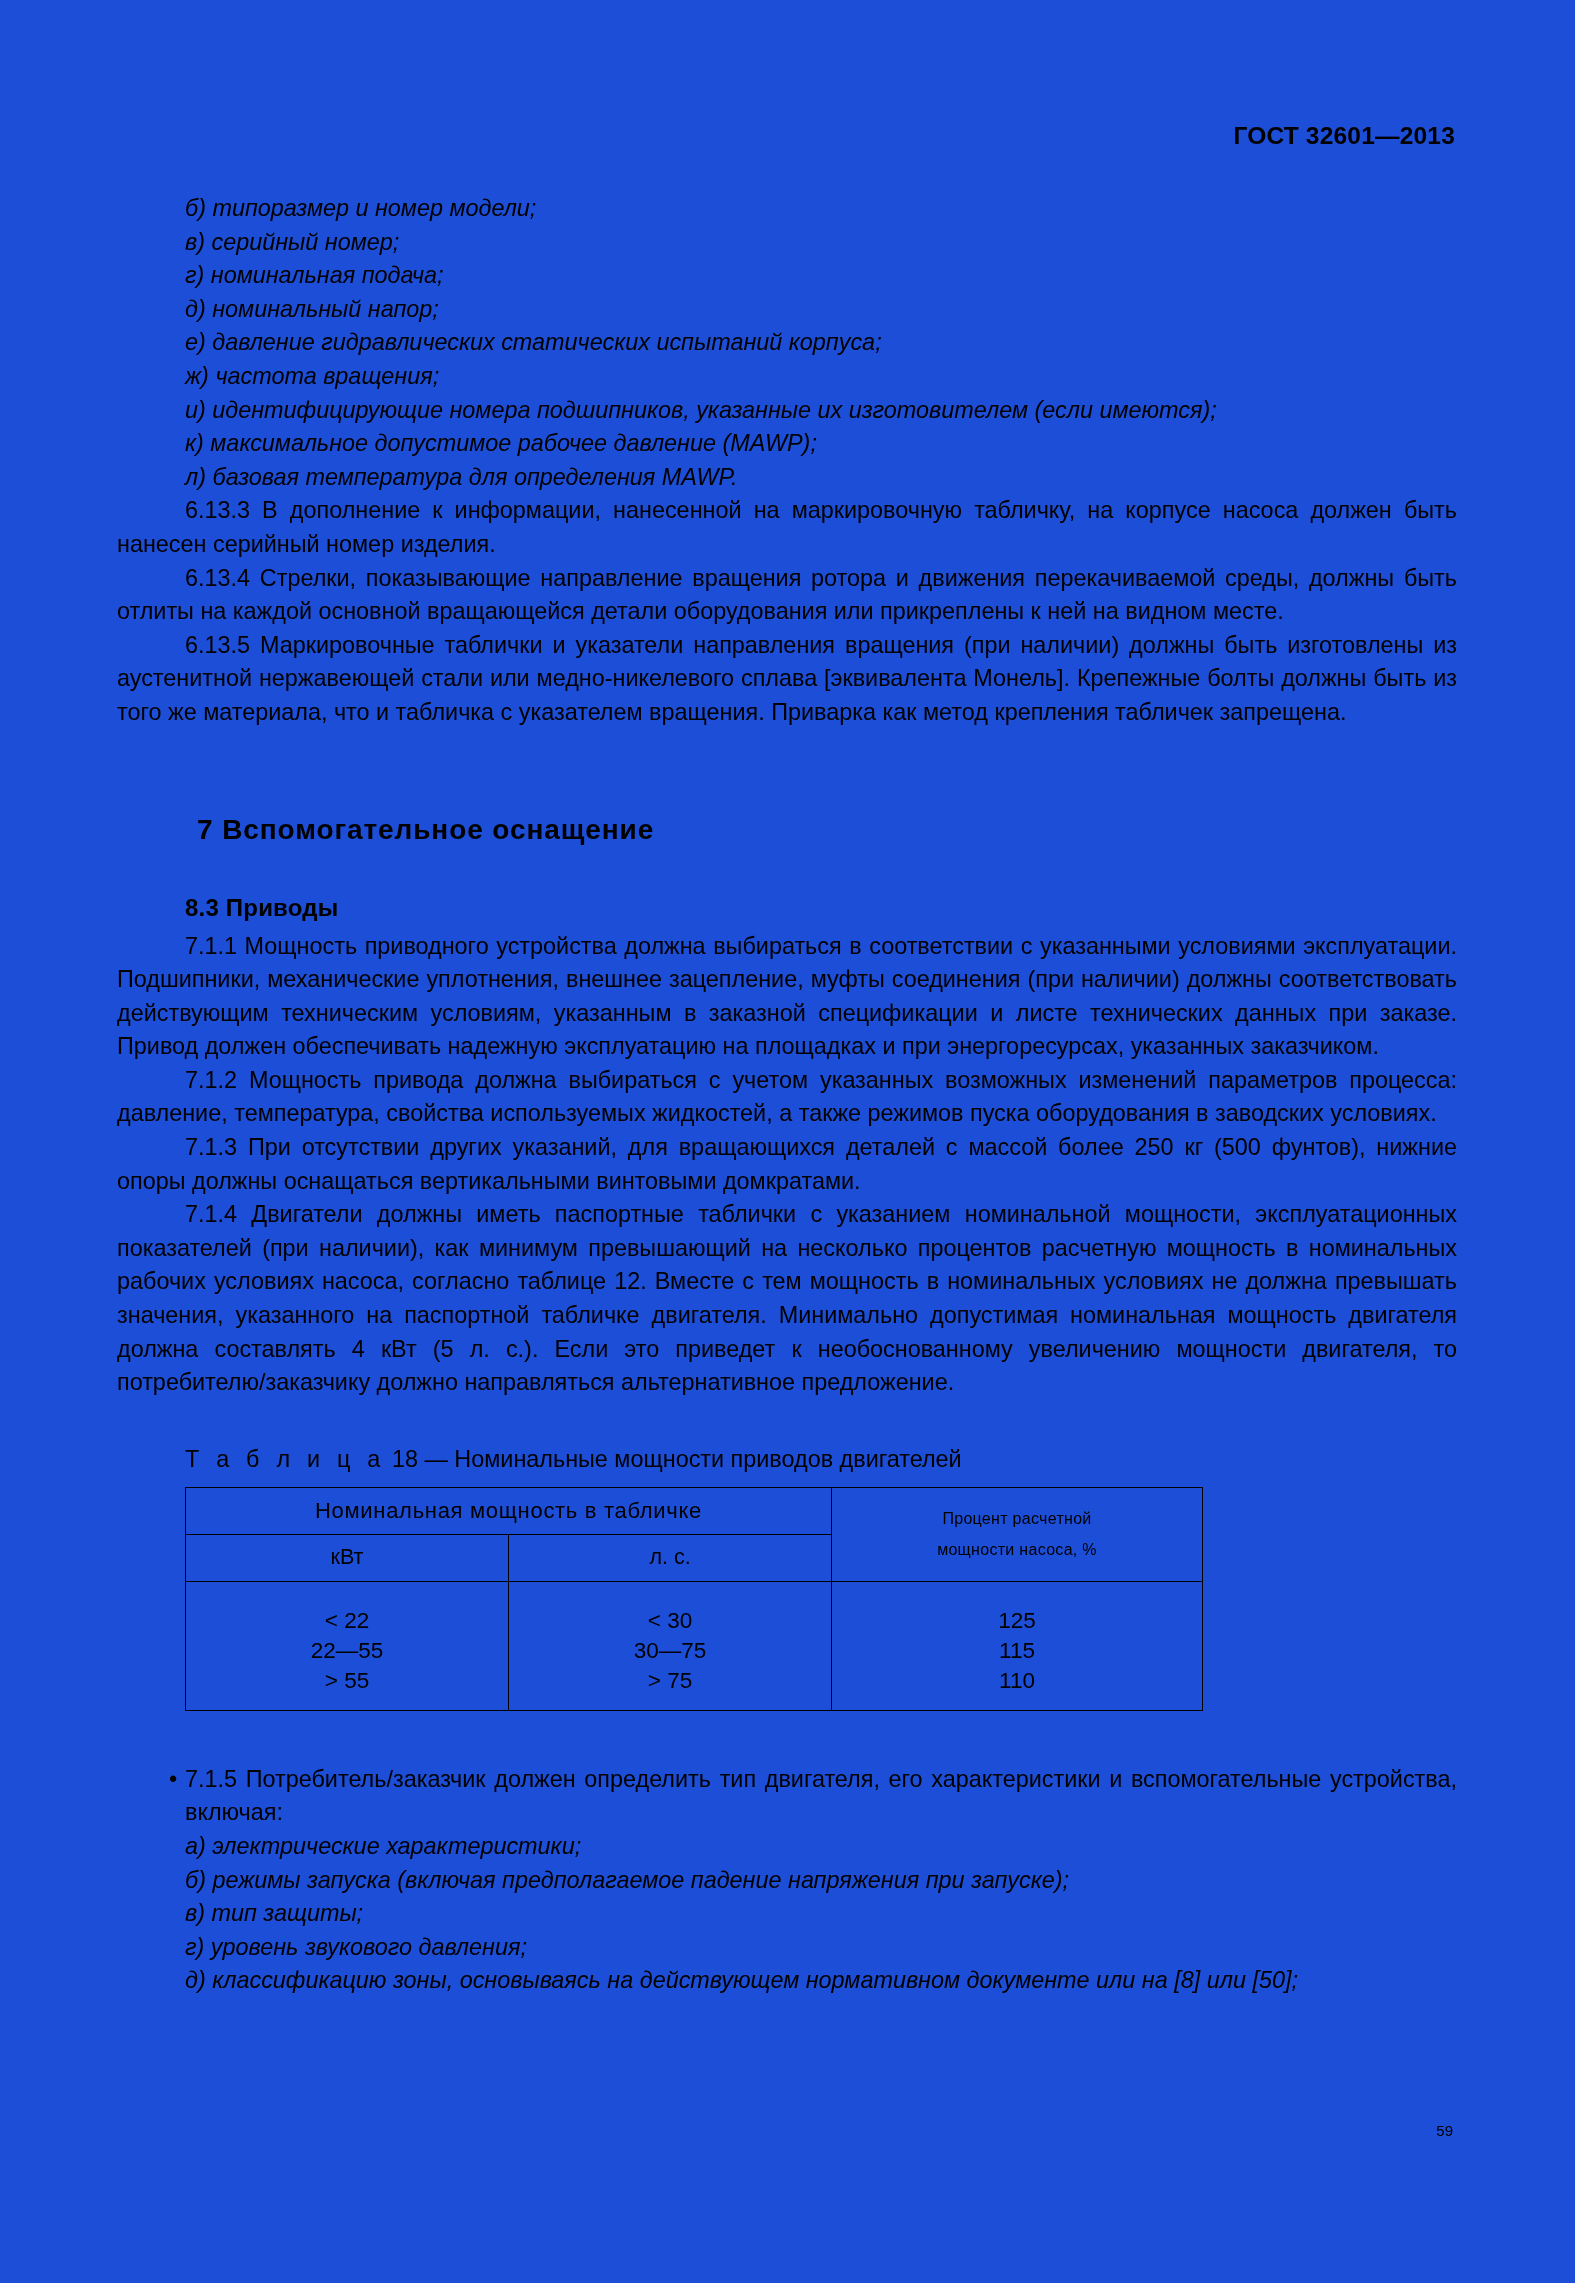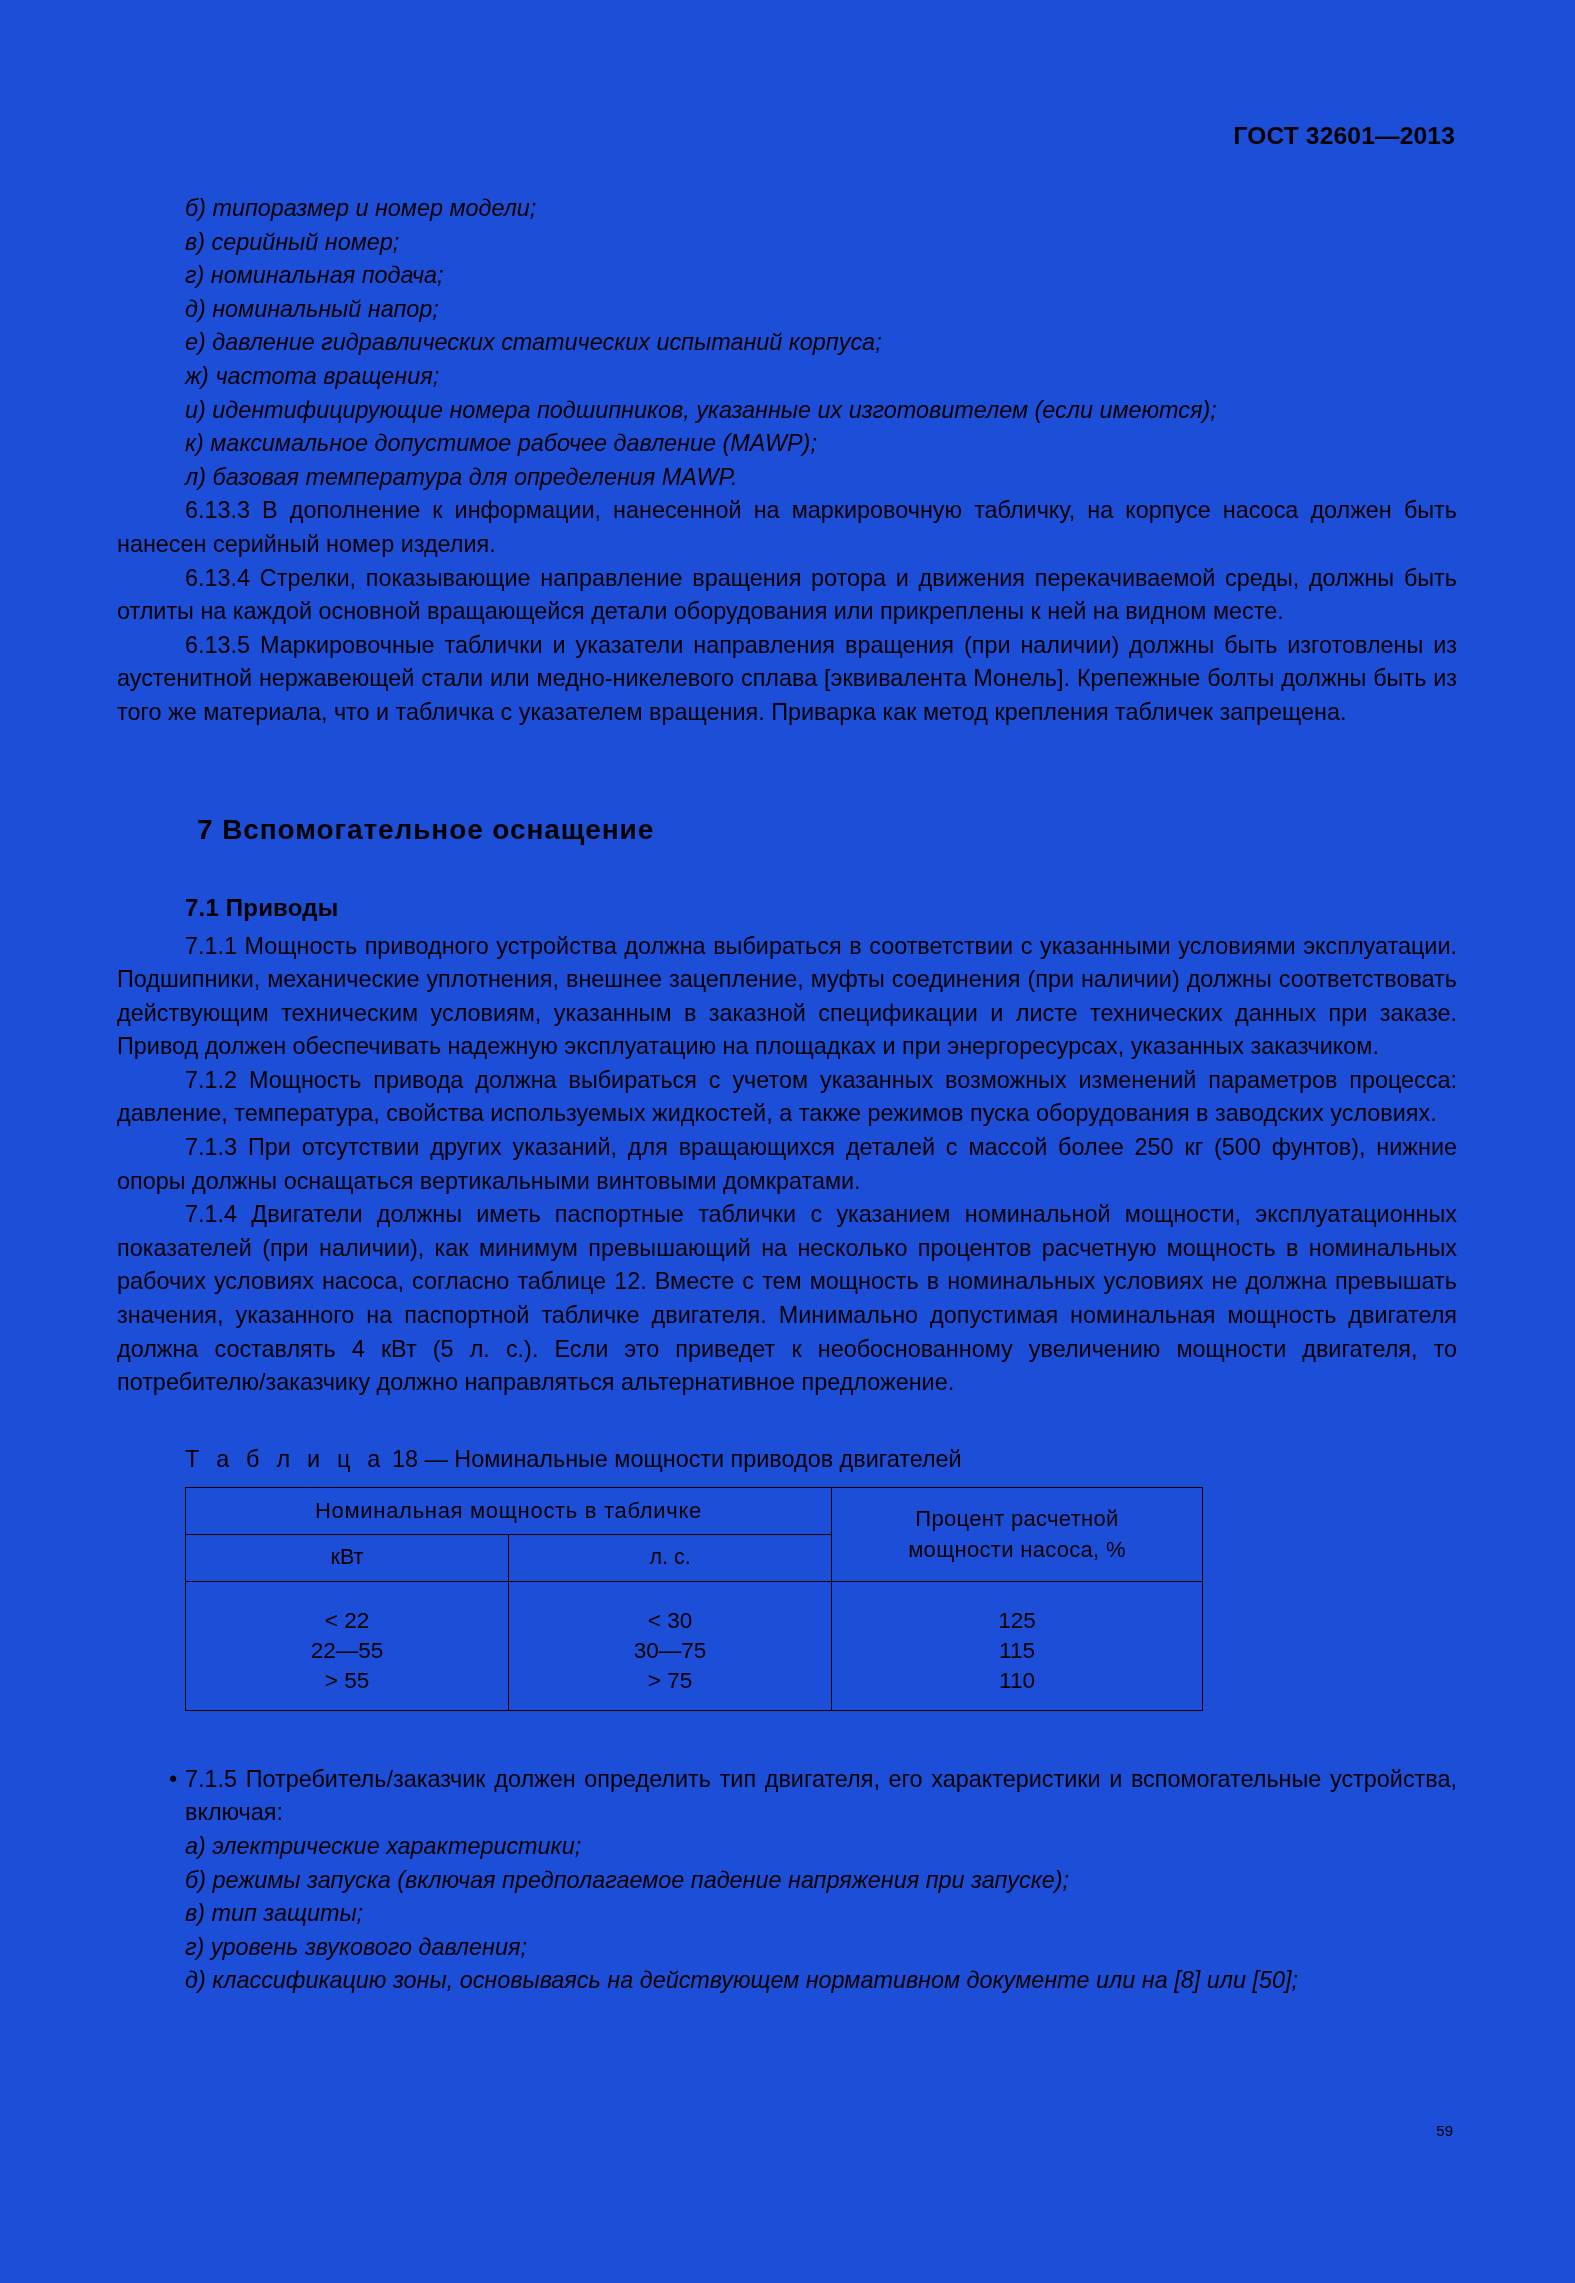--- a/index.html
+++ b/index.html
@@ -107,21 +107,21 @@
   table.gost th.group {
     height: 46px;
     font-size: 22px;
     letter-spacing: 0.7px;
   }
   table.gost th.sub {
     height: 46px;
     font-size: 21.5px;
   }
   table.gost th.tall {
-    font-size: 22px;
+    font-size: 16px;
     line-height: 31px;
     letter-spacing: 0.3px;
   }
   table.gost td.cellstack {
     padding: 24px 0 14px 0;
     line-height: 30px;
     font-size: 22.5px;
   }
   .col-kw  { width: 312px; }
   .col-hp  { width: 336px; }
@@ -174,21 +174,21 @@
       <p class="para">6.13.4 Стрелки, показывающие направление вращения ротора и движения перекачиваемой среды, должны быть отлиты на каждой основной вращающейся детали оборудования или прикреплены к ней на видном месте.</p>
       <p class="para">6.13.5 Маркировочные таблички и указатели направления вращения (при наличии) должны быть изготовлены из аустенитной нержавеющей стали или медно-никелевого сплава [эквивалента Монель]. Крепежные болты должны быть из того же материала, что и табличка с указателем вращения. Приварка как метод крепления табличек запрещена.</p>
     </div>
 
     <div class="sp-before-h1"></div>
 
     <h1 class="h1">7  Вспомогательное  оснащение</h1>
 
     <div class="sp-after-h1"></div>
 
-    <h2 class="h2">7.1 Приводы</h2>
+    <h2 class="h2">8.3 Приводы</h2>
 
     <div class="sp-after-h2"></div>
 
     <div>
       <p class="para">7.1.1 Мощность приводного устройства должна  выбираться в соответствии с указанными условиями эксплуатации. Подшипники, механические уплотнения, внешнее зацепление, муфты соединения (при наличии) должны соответствовать действующим техническим условиям, указанным в заказной спецификации и листе технических данных при заказе. Привод должен обеспечивать надежную эксплуатацию на площадках и при энергоресурсах, указанных заказчиком.</p>
       <p class="para">7.1.2 Мощность привода должна выбираться с учетом указанных возможных изменений параметров процесса: давление, температура, свойства используемых жидкостей, а также режимов пуска оборудования в заводских условиях.</p>
       <p class="para">7.1.3 При отсутствии других указаний, для вращающихся деталей с массой более 250 кг (500 фунтов), нижние опоры должны оснащаться вертикальными винтовыми домкратами.</p>
       <p class="para">7.1.4 Двигатели должны иметь паспортные таблички с указанием номинальной мощности, эксплуатационных показателей (при наличии), как минимум превышающий на несколько процентов расчетную мощность в номинальных рабочих условиях насоса, согласно таблице 12. Вместе с тем мощность в номинальных условиях не должна превышать значения, указанного на паспортной табличке двигателя. Минимально допустимая номинальная мощность двигателя должна составлять 4 кВт (5 л. с.). Если это приведет к необоснованному увеличению мощности двигателя, то потребителю/заказчику должно направляться альтернативное предложение.</p>
     </div>
 

